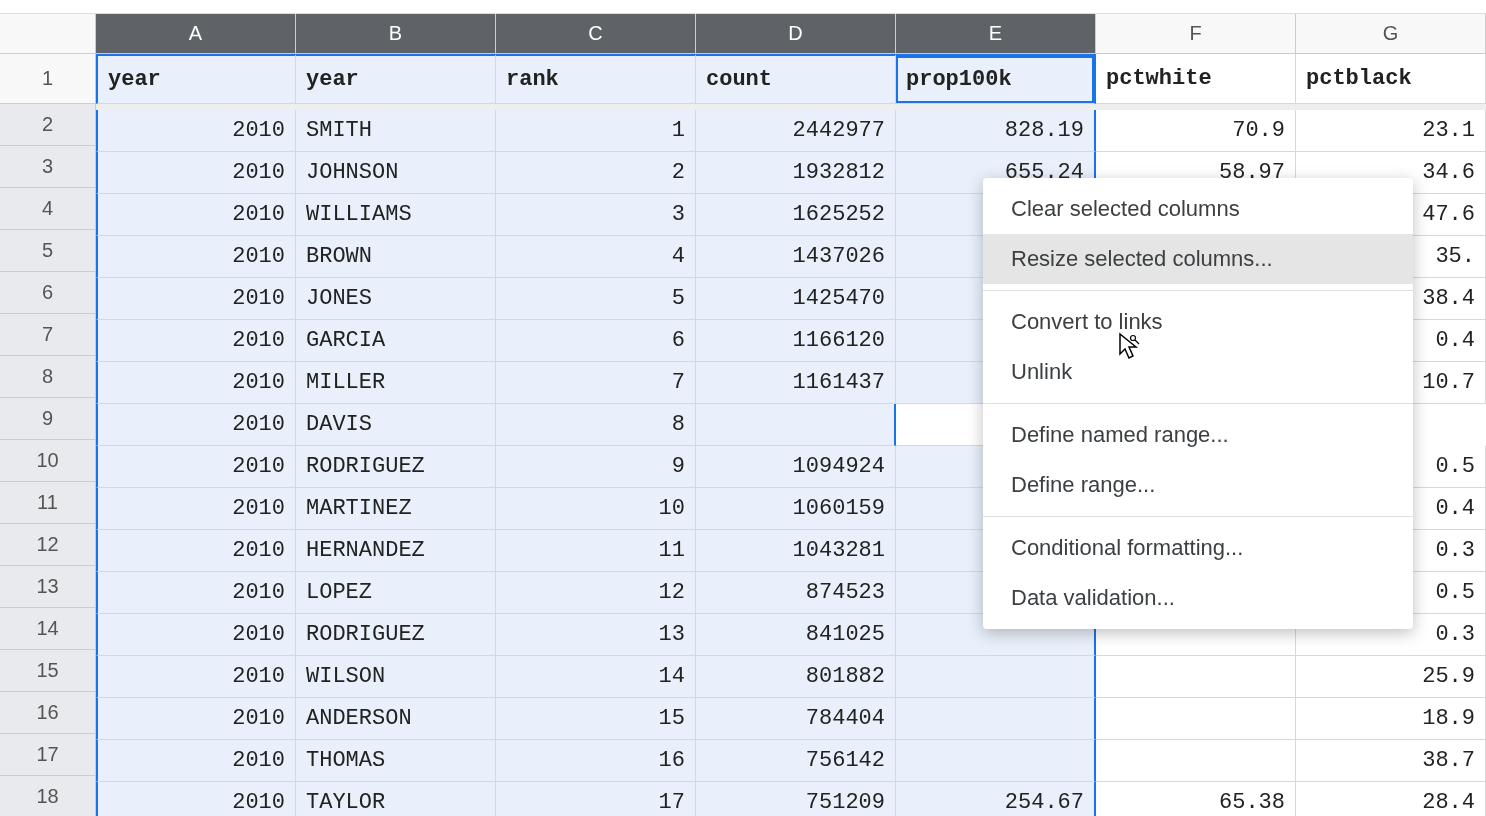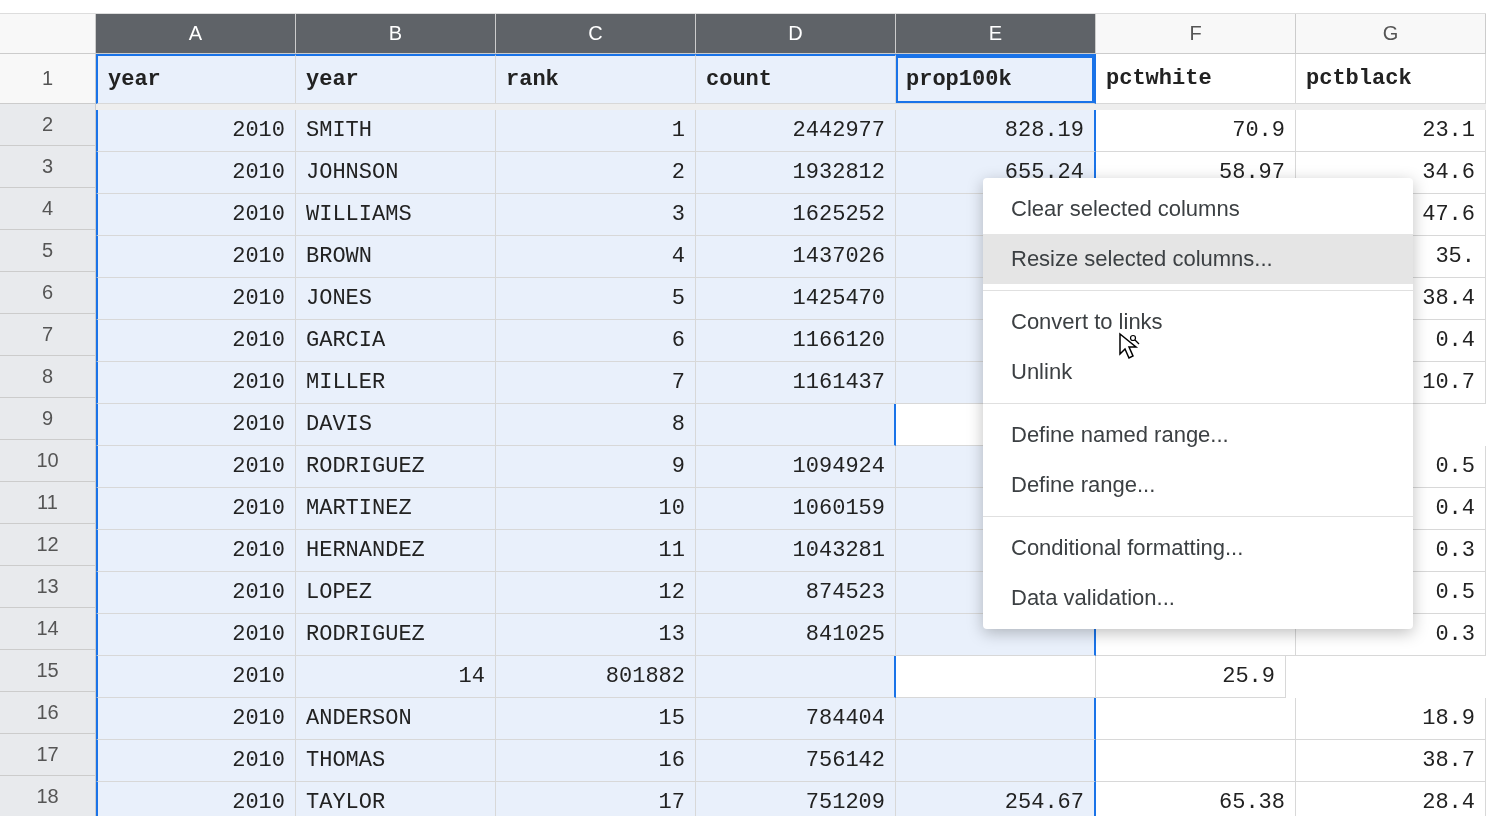--- a/index.html
+++ b/index.html
@@ -221,20 +221,21 @@
         <div class="cell num sel-col sel-border-left" style="width: 200px; height: 42px;">2010</div>
         <div class="cell txt sel-col" style="width: 200px; height: 42px;">RODRIGUEZ</div>
         <div class="cell num sel-col" style="width: 200px; height: 42px;">13</div>
         <div class="cell num sel-col" style="width: 200px; height: 42px;">841025</div>
         <div class="cell num sel-col sel-border-right-strong" style="width: 200px; height: 42px;"></div>
         <div class="cell num" style="width: 200px; height: 42px;"></div>
         <div class="cell num" style="width: 190px; height: 42px;">0.3</div>
       </div>
       <div class="row">
         <div class="cell num sel-col sel-border-left" style="width: 200px; height: 42px;">2010</div>
+        <div class="cell txt sel-col" style="width: 200px; height: 42px;">WILSON</div>
         <div class="cell num sel-col" style="width: 200px; height: 42px;">14</div>
         <div class="cell num sel-col" style="width: 200px; height: 42px;">801882</div>
         <div class="cell num sel-col sel-border-right-strong" style="width: 200px; height: 42px;"></div>
         <div class="cell num" style="width: 200px; height: 42px;"></div>
         <div class="cell num" style="width: 190px; height: 42px;">25.9</div>
       </div>
       <div class="row">
         <div class="cell num sel-col sel-border-left" style="width: 200px; height: 42px;">2010</div>
         <div class="cell txt sel-col" style="width: 200px; height: 42px;">ANDERSON</div>
         <div class="cell num sel-col" style="width: 200px; height: 42px;">15</div>

